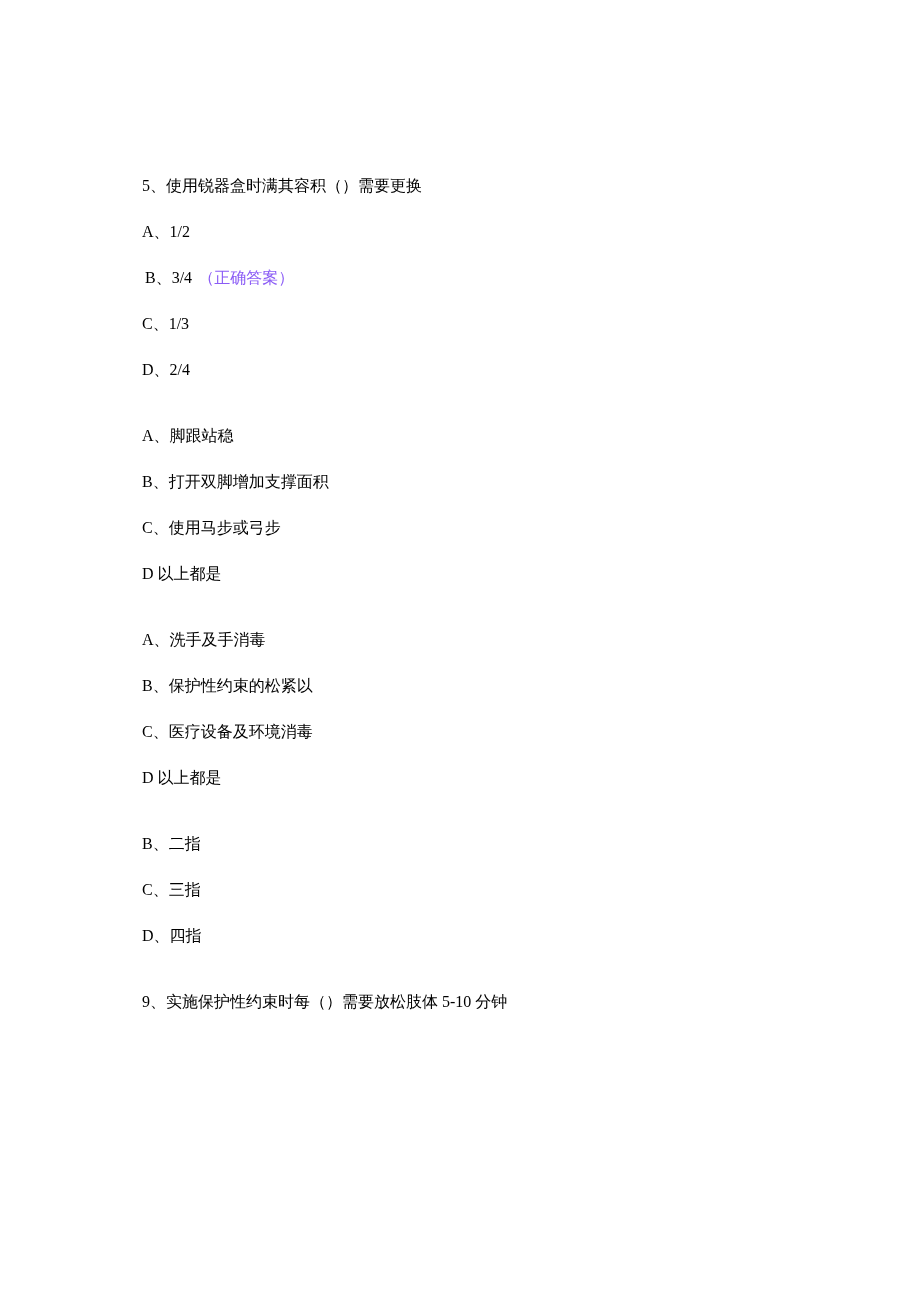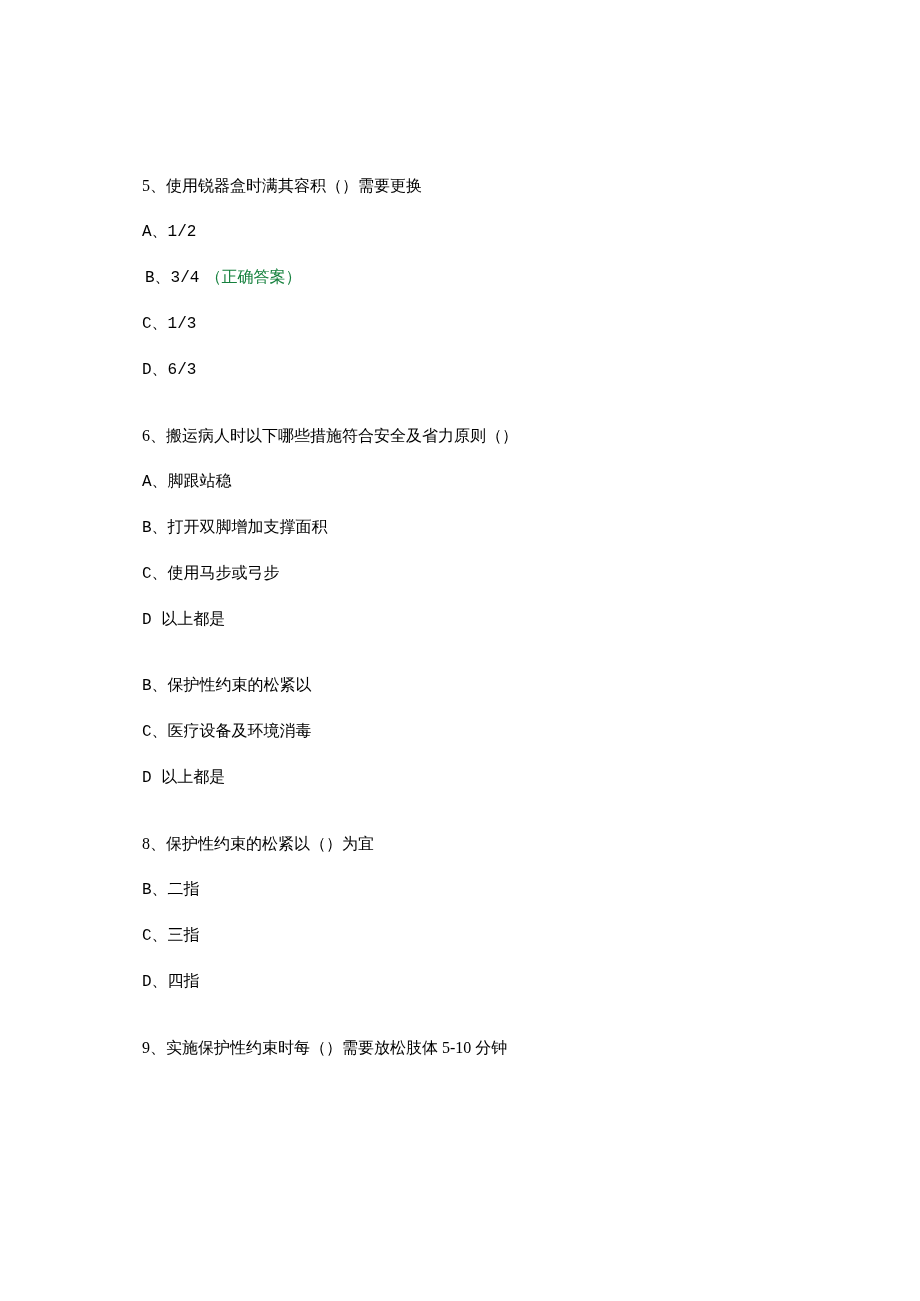--- a/index.html
+++ b/index.html
@@ -18,55 +18,53 @@
       line-height: 1.5;
     }
     .question-block {
       margin-bottom: 42px;
     }
     .question-text {
       margin-bottom: 22px;
     }
     .option {
       margin-bottom: 22px;
-      font-family: Liberation Mono, monospace;
     }
     .correct-answer {
-      color: #15803d;
+      color: #8b5cf6;
     }
   </style>
 </head>
 <body>
 
 <div class="question-block">
   <div class="question-text">5、使用锐器盒时满其容积（）需要更换</div>
   <div class="option">A、1/2</div>
   <div class="option">
     <span>B、3/4</span><span class="correct-answer">（正确答案）</span>
   </div>
   <div class="option">C、1/3</div>
-  <div class="option">D、6/3</div>
+  <div class="option">D、2/4</div>
 </div>
 
 <div class="question-block">
-  <div class="question-text">6、搬运病人时以下哪些措施符合安全及省力原则（）</div>
   <div class="option">A、脚跟站稳</div>
   <div class="option">B、打开双脚增加支撑面积</div>
   <div class="option">C、使用马步或弓步</div>
   <div class="option">D 以上都是</div>
 </div>
 
 <div class="question-block">
+  <div class="option">A、洗手及手消毒</div>
   <div class="option">B、保护性约束的松紧以</div>
   <div class="option">C、医疗设备及环境消毒</div>
   <div class="option">D 以上都是</div>
 </div>
 
 <div class="question-block">
-  <div class="question-text">8、保护性约束的松紧以（）为宜</div>
   <div class="option">B、二指</div>
   <div class="option">C、三指</div>
   <div class="option">D、四指</div>
 </div>
 
 <div class="question-block">
   <div class="question-text">9、实施保护性约束时每（）需要放松肢体 5-10 分钟</div>
 </div>
 
 </body></html>

